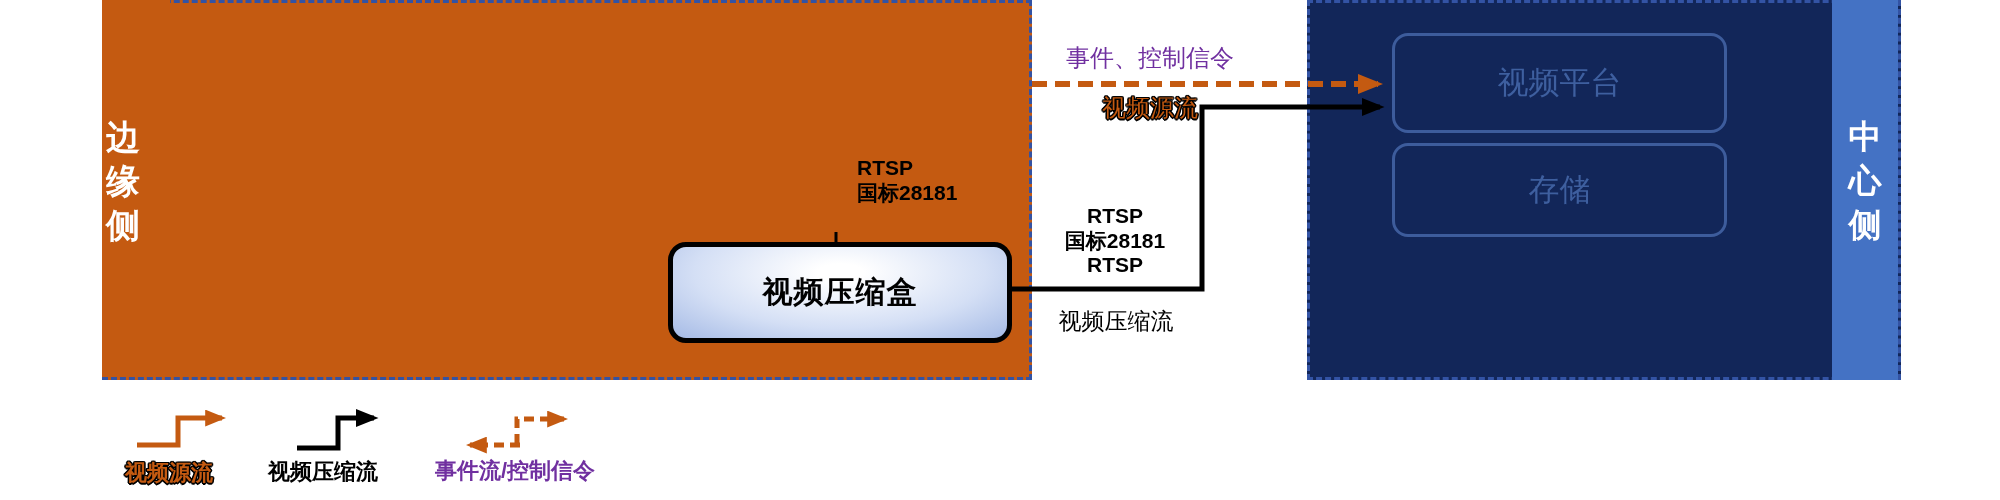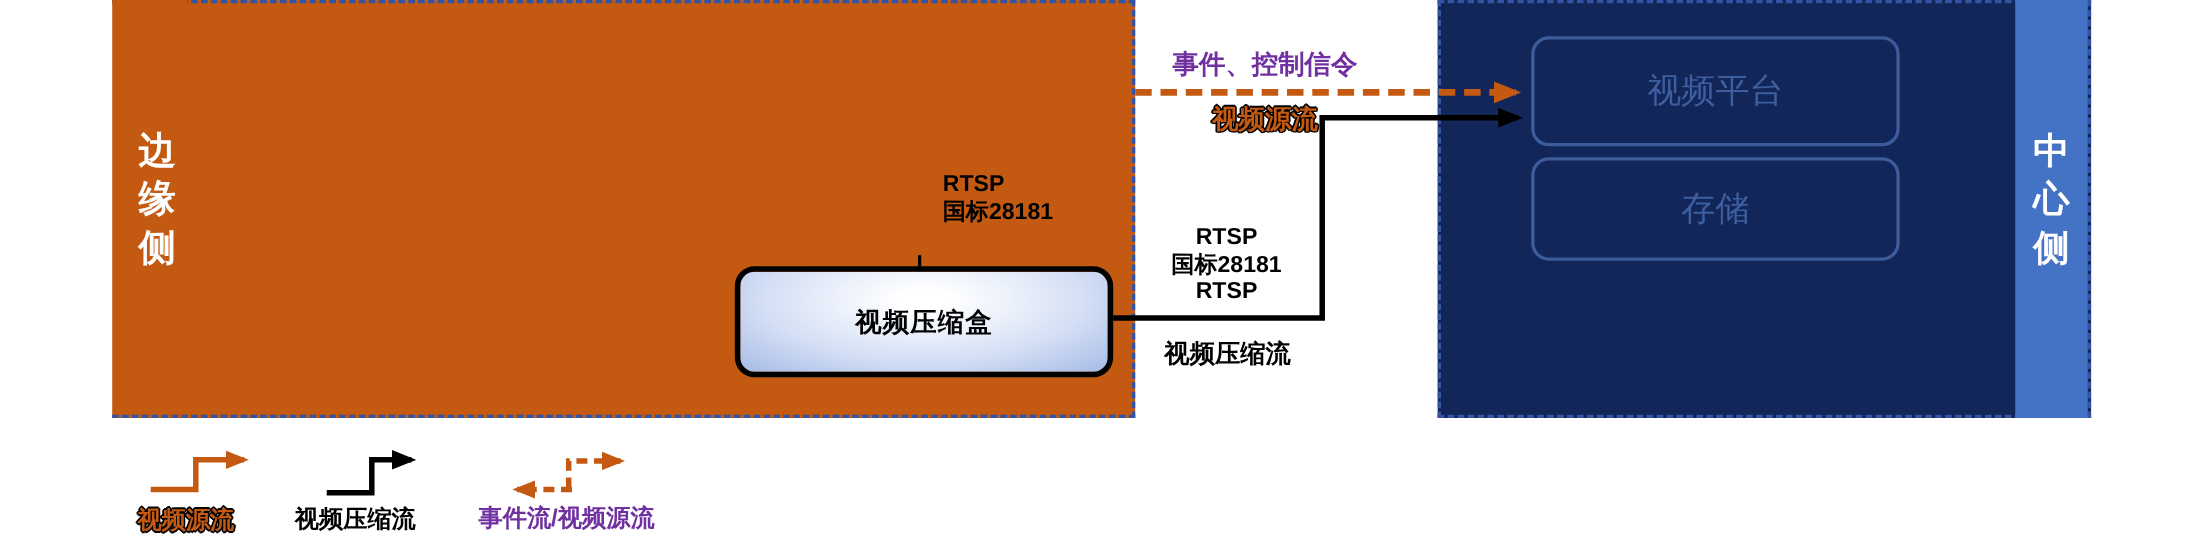--- a/index.html
+++ b/index.html
@@ -22,44 +22,44 @@
     position:absolute;left:1307px;top:0;width:594px;height:380px;
     background:var(--navy);
     border:3px dashed var(--dashBorder);
   }
   .center-strip{position:absolute;left:522px;top:-3px;width:66px;height:380px;background:var(--panelBlue);}
 
   .v-label{
     position:absolute;width:42px;text-align:center;color:#fff;font-weight:bold;
     word-break:break-all;line-height:44px;font-size:34px;
   }
-  .edge-v-label{left:20px;top:112px;}
+  .edge-v-label{left:0;top:112px;}
   .center-v-label{left:534px;top:112px;font-size:33px;line-height:44px;}
 
   
   .comp-box{
     position:absolute;left:566px;top:239px;width:344px;height:101px;
     border:5px solid #000;border-radius:18px;
     background:radial-gradient(ellipse 115% 160% at 50% 28%, #ffffff 6%, #d4dff5 38%, #93acdf 72%, #6585cb 100%);
     display:flex;align-items:center;justify-content:center;
   }
-  .comp-box-label{font-size:24px;font-weight:bold;color:#000;letter-spacing:1px;}
+  .comp-box-label{font-size:30px;font-weight:bold;color:#000;letter-spacing:1px;}
 
   
   .proto-left{
     position:absolute;left:755px;top:152px;width:220px;
     font-size:21px;font-weight:bold;color:#000;line-height:25px;text-align:left;
   }
   .proto-right{
     position:absolute;left:1050px;top:204px;width:130px;
     font-size:21px;font-weight:bold;color:#000;line-height:24.5px;text-align:center;
   }
 
   
-  .flow-label{position:absolute;font-weight:bold;white-space:nowrap;z-index:5;}
+  .flow-label{position:absolute;font-weight:normal;white-space:nowrap;z-index:5;}
   .lbl-event{left:1066px;top:42px;width:168px;text-align:center;font-size:24px;color:var(--purple);}
   .lbl-source{left:1100px;top:92px;width:100px;text-align:center;font-size:24px;}
   .lbl-compressed{left:1056px;top:306px;width:120px;text-align:center;font-size:23px;color:#000;}
   .outlined-orange{
     color:var(--orange);
     text-shadow:1.5px 0 #000,-1.5px 0 #000,0 1.5px #000,0 -1.5px #000,
                 1px 1px #000,-1px -1px #000,1px -1px #000,-1px 1px #000;
   }
 
   
@@ -144,16 +144,16 @@
 
     <path d="M297 448 H338 V418 H374" fill="none" style="stroke:var(--lineBlack)" stroke-width="5" marker-end="url(#ah-black)"></path>
 
     <path d="M520 445 H470" fill="none" style="stroke:var(--orange)" stroke-width="5" stroke-dasharray="10 6" marker-end="url(#ah-orange)"></path>
     <path d="M517 444 V419 H564" fill="none" style="stroke:var(--orange)" stroke-width="5" stroke-dasharray="10 6" marker-end="url(#ah-orange)"></path>
   </svg>
 
   <div class="legend">
     <div class="legend-label leg-1 outlined-orange">视频源流</div>
     <div class="legend-label leg-2">视频压缩流</div>
-    <div class="legend-label leg-3">事件流/视频源流</div>
+    <div class="legend-label leg-3">事件流/控制信令</div>
   </div>
 
 </div>
 
 </body></html>

